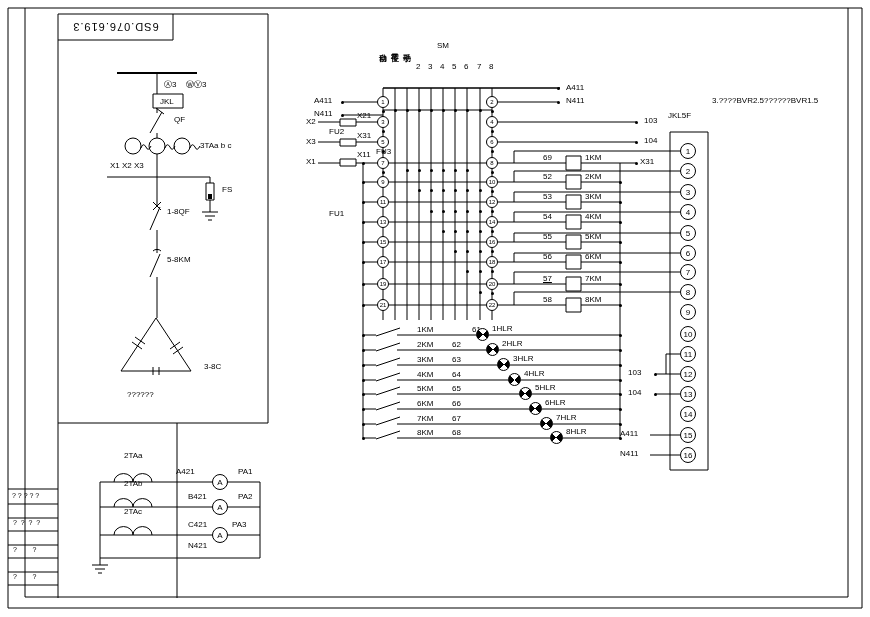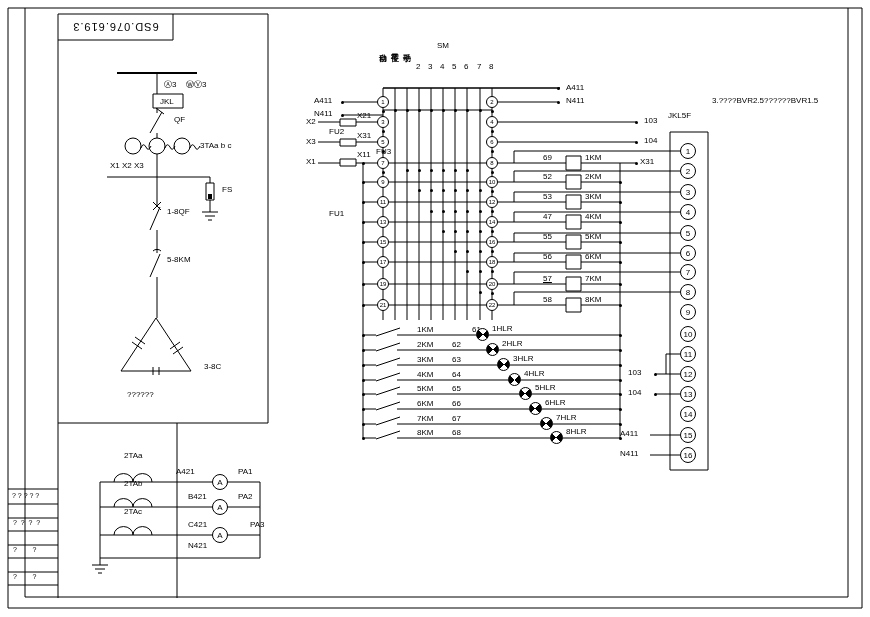--- a/index.html
+++ b/index.html
@@ -109,21 +109,21 @@
       <div class="lbl" style="left: 127px; top: 390px;">??????</div>
       <div class="lbl" style="left: 124px; top: 451px;">2TAa</div>
       <div class="lbl" style="left: 124px; top: 479px;">2TAb</div>
       <div class="lbl" style="left: 124px; top: 507px; text-align: center;">2TAc</div>
       <div class="lbl" style="left: 176px; top: 467px;">A421</div>
       <div class="lbl" style="left: 188px; top: 492px;">B421</div>
       <div class="lbl" style="left: 188px; top: 520px;">C421</div>
       <div class="lbl" style="left: 188px; top: 541px;">N421</div>
       <div class="lbl" style="left: 238px; top: 467px;">PA1</div>
       <div class="lbl" style="left: 238px; top: 492px;">PA2</div>
-      <div class="lbl" style="left: 250px; top: 520px;">PA3</div>
+      <div class="lbl" style="left: 232px; top: 520px;">PA3</div>
       <div class="lbl" style="left: 437px; top: 41px;">SM</div>
       <div class="lbl vert" style="left: 377px; top: 47px;">自动</div>
       <div class="lbl vert" style="left: 389px; top: 47px;">零位</div>
       <div class="lbl vert" style="left: 401px; top: 47px;">手动</div>
       <div class="lbl" style="left: 416px; top: 62px;">2</div>
       <div class="lbl" style="left: 428px; top: 62px;">3</div>
       <div class="lbl" style="left: 440px; top: 62px;">4</div>
       <div class="lbl" style="left: 452px; top: 62px;">5</div>
       <div class="lbl" style="left: 464px; top: 62px;">6</div>
       <div class="lbl" style="left: 477px; top: 62px;">7</div>
@@ -143,21 +143,21 @@
       <div class="lbl" style="left: 566px; top: 96px;">N411</div>
       <div class="lbl" style="left: 644px; top: 116px;">103</div>
       <div class="lbl" style="left: 644px; top: 136px;">104</div>
       <div class="lbl" style="left: 640px; top: 157px;">X31</div>
       <div class="lbl" style="left: 543px; top: 153px;">69</div>
       <div class="lbl" style="left: 585px; top: 153px;">1KM</div>
       <div class="lbl" style="left: 543px; top: 172px;">52</div>
       <div class="lbl" style="left: 585px; top: 172px;">2KM</div>
       <div class="lbl" style="left: 543px; top: 192px;">53</div>
       <div class="lbl" style="left: 585px; top: 192px;">3KM</div>
-      <div class="lbl" style="left: 543px; top: 212px;">47</div>
+      <div class="lbl" style="left: 543px; top: 212px;">54</div>
       <div class="lbl" style="left: 585px; top: 212px;">4KM</div>
       <div class="lbl" style="left: 543px; top: 232px;">55</div>
       <div class="lbl" style="left: 585px; top: 232px;">5KM</div>
       <div class="lbl" style="left: 543px; top: 252px;">56</div>
       <div class="lbl" style="left: 585px; top: 252px;">6KM</div>
       <div class="lbl" style="left: 543px; top: 274px; text-decoration: underline;">57</div>
       <div class="lbl" style="left: 585px; top: 274px;">7KM</div>
       <div class="lbl" style="left: 543px; top: 295px;">58</div>
       <div class="lbl" style="left: 585px; top: 295px;">8KM</div>
       <div class="lbl" style="left: 668px; top: 111px;">JKL5F</div>

